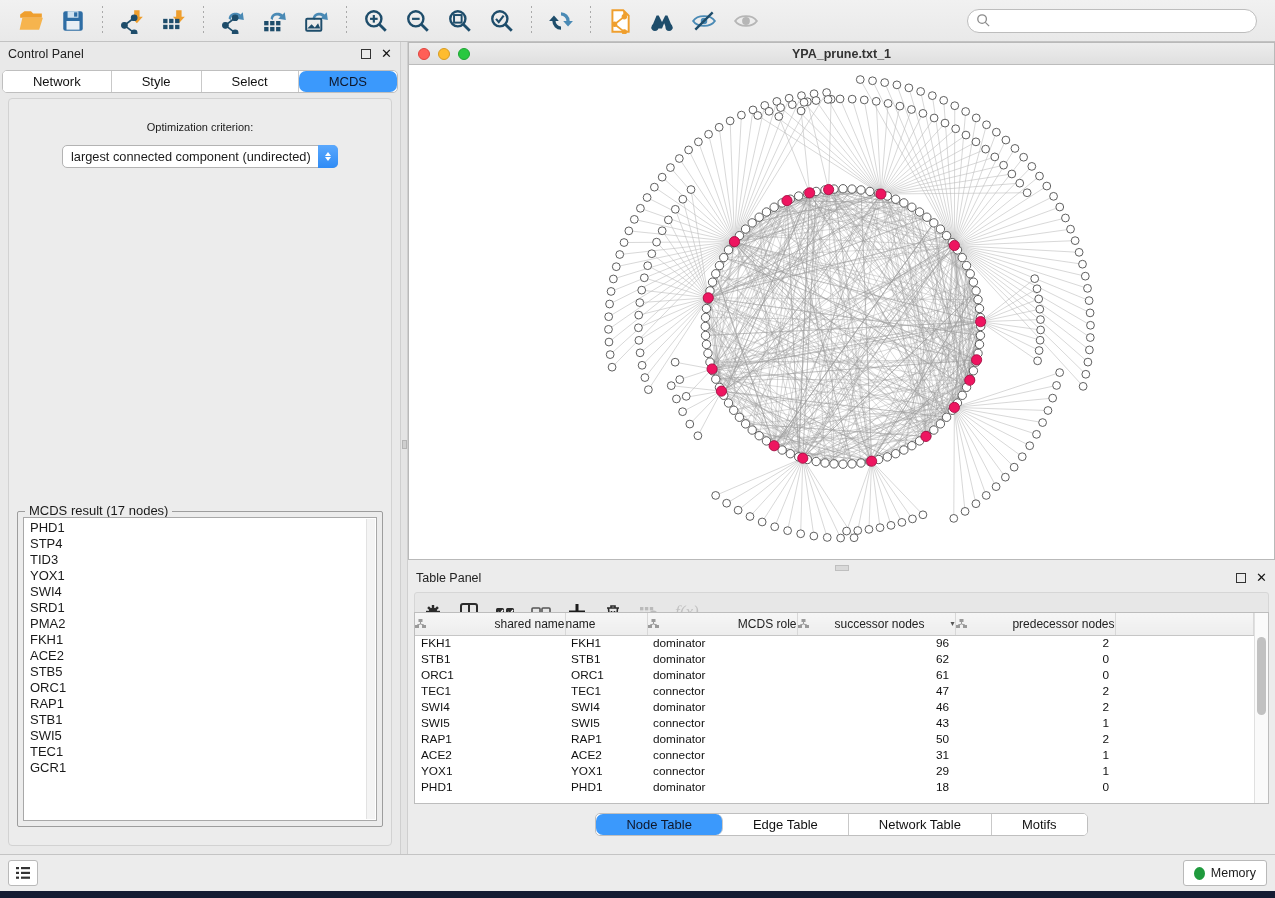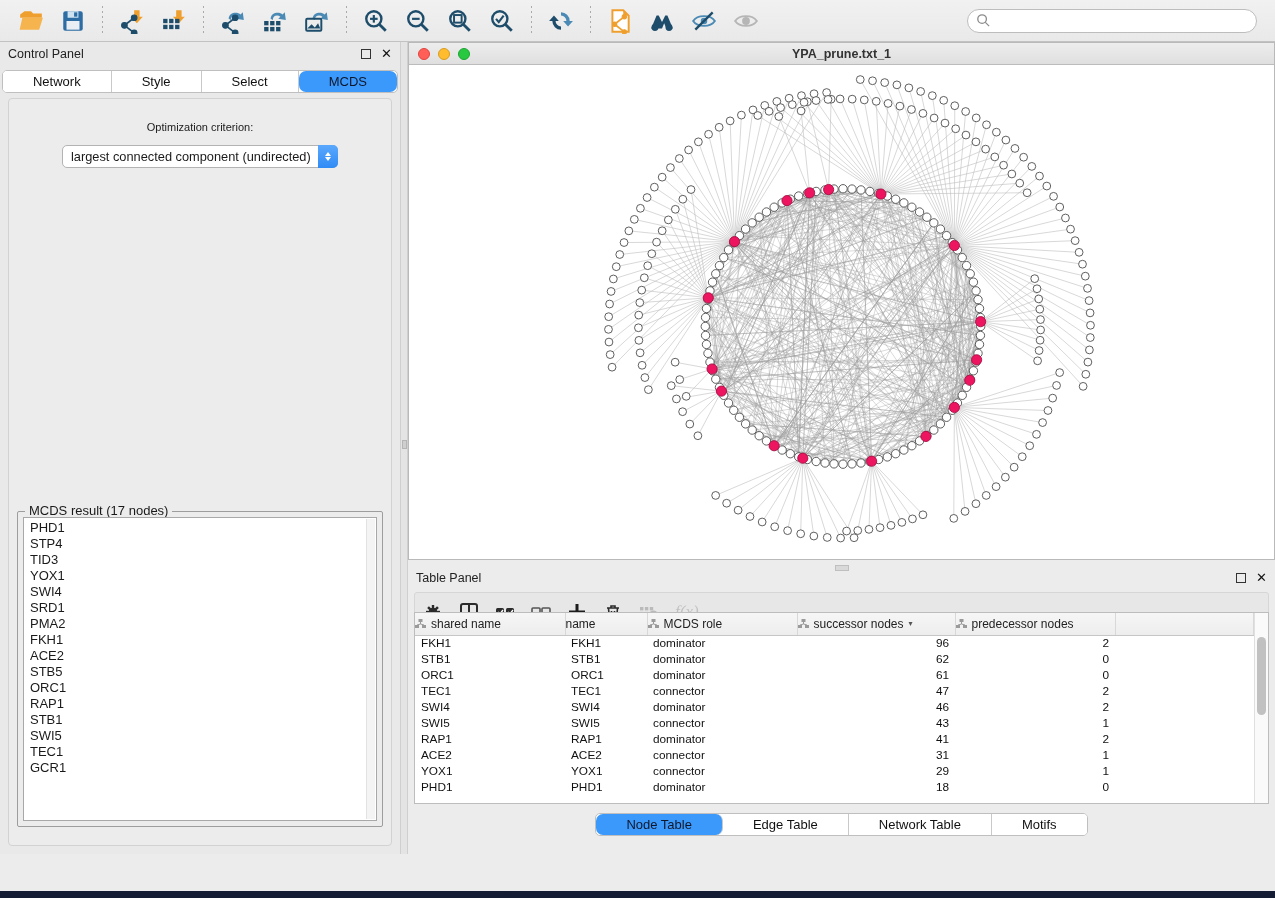--- a/index.html
+++ b/index.html
@@ -95,21 +95,21 @@
   .tp-ic { display:flex; align-items:center; justify-content:center; }
   .tp-ic svg { width:20px; height:20px; }
   .tp-ic.disabled { opacity:.42; }
   .fx { font-family:"Liberation Serif","DejaVu Serif",serif; font-style:italic; font-size:17px; color:#8f8f8f; }
   .tbl-wrap { position:absolute; left:6px; right:6px; top:46px; bottom:50px;
     background:#fff; border:1px solid #bdbdbd; overflow:hidden; }
   table.grid { border-collapse:collapse; width:calc(100% - 14px); table-layout:fixed; font-size:11.8px; }
   table.grid th { background:linear-gradient(#f6f6f6,#ededed); border-right:1px solid #d8d8d8;
     border-bottom:1px solid #c6c6c6; height:22px; font-weight:normal; font-size:12px; color:#222;
     position:relative; }
-  table.grid th .th-inner { display:flex; align-items:center; justify-content:flex-start; gap:5px; }
+  table.grid th .th-inner { display:flex; align-items:center; justify-content:space-between; gap:5px; }
   table.grid td { height:16px; padding:0 6px; white-space:nowrap; overflow:hidden; color:#111; }
   td.num { text-align:right; padding-right:40px; }
   .col-ic { width:11px; height:10px; display:inline-block; }
   .sort-ind { font-size:8px; color:#555; }
   .tbl-vsb { position:absolute; right:0; top:0; bottom:0; width:14px; background:#fafafa;
     border-left:1px solid #e0e0e0; }
   .tbl-vsb .thumb { position:absolute; left:2px; top:24px; width:9px; height:78px;
     background:#c1c1c1; border-radius:5px; }
   .tp-tabs { position:absolute; left:0; right:0; bottom:18px; display:flex; justify-content:center; }
   .h-grip { position:absolute; left:50%; top:-1px; width:14px; height:6px; margin-left:-7px;
@@ -1508,21 +1508,21 @@
                   <td>SWI5</td>
                   <td>connector</td>
                   <td class="num">43</td>
                   <td class="num">1</td>
                   <td></td>
                 </tr>
                 <tr>
                   <td>RAP1</td>
                   <td>RAP1</td>
                   <td>dominator</td>
-                  <td class="num">41</td>
+                  <td class="num">50</td>
                   <td class="num">2</td>
                   <td></td>
                 </tr>
                 <tr>
                   <td>ACE2</td>
                   <td>ACE2</td>
                   <td>connector</td>
                   <td class="num">31</td>
                   <td class="num">1</td>
                   <td></td>
@@ -1554,14 +1554,32 @@
               <button class="active">Node Table</button>
               <button>Edge Table</button>
               <button>Network Table</button>
               <button>Motifs</button>
             </div>
         </div>
       </div>
     </div>
   </div>
 
+  <div class="status-bar">
+    <span class="list-btn">
+      <svg width="16" height="14" viewBox="0 0 16 14">
+        <g fill="#333">
+          <rect x="1" y="1" width="3" height="2.2"></rect>
+            <rect x="6" y="1" width="9" height="2.2"></rect>
+          <rect x="1" y="5.8" width="3" height="2.2"></rect>
+            <rect x="6" y="5.8" width="9" height="2.2"></rect>
+          <rect x="1" y="10.6" width="3" height="2.2"></rect>
+            <rect x="6" y="10.6" width="9" height="2.2"></rect>
+        </g>
+      </svg>
+    </span>
+    <span class="memory-btn">
+      <span class="memdot"></span>
+      <span>Memory</span>
+    </span>
+  </div>
   <div class="wallpaper"></div>
 </div>
 
 </body></html>

